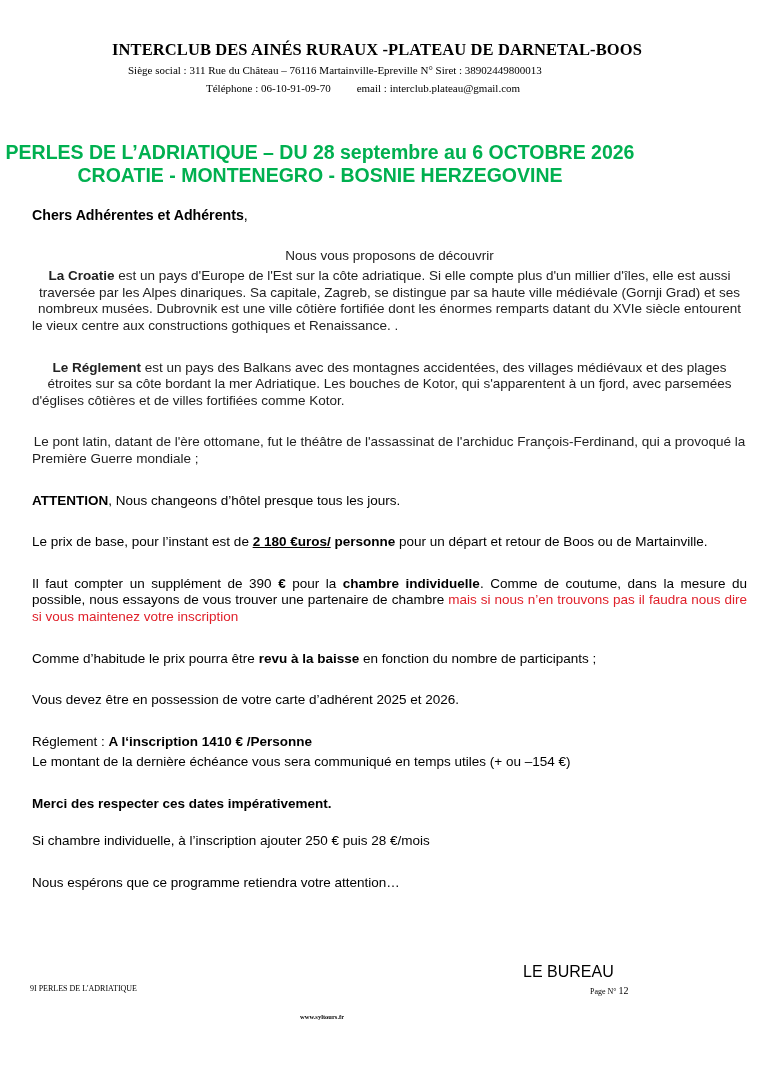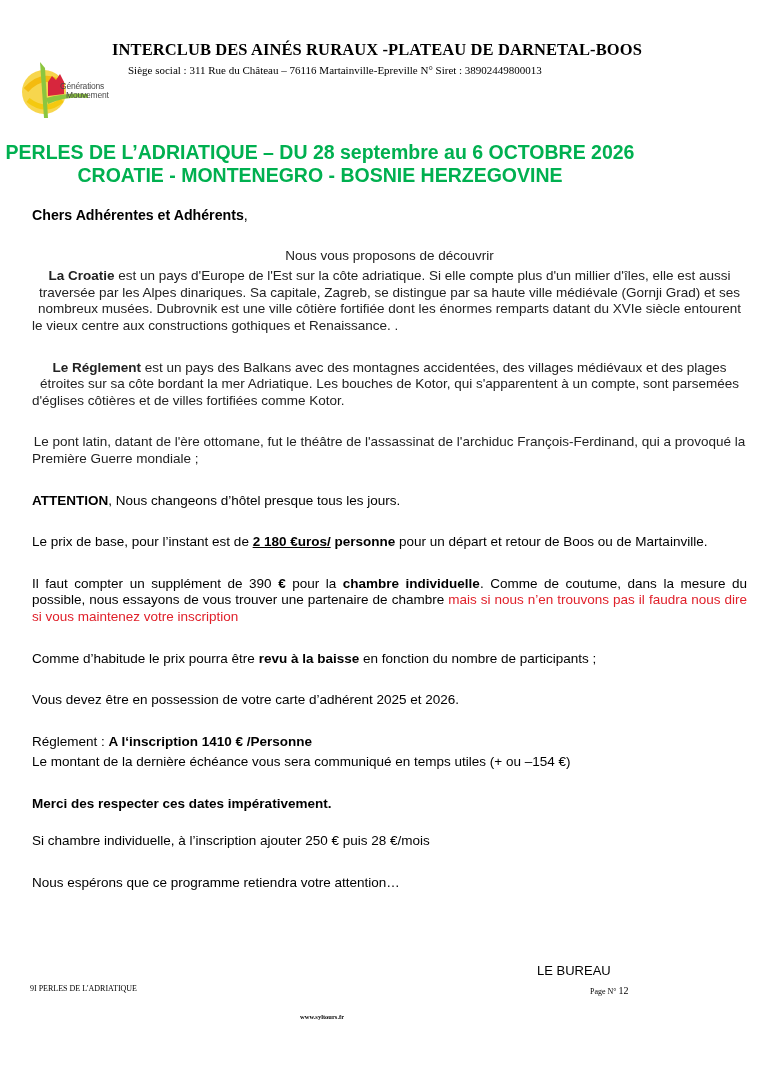--- a/index.html
+++ b/index.html
@@ -25,58 +25,47 @@
   .j { text-align: justify; text-align-last: left; }
   .greeting { font-weight: bold; font-size: 14.2px; margin-bottom: 24px !important; }
   .greeting .comma { font-weight: normal; }
   .sp { height: 17px; }
   .sp2 { height: 13px; }
   .b { font-weight: bold; }
   .u { text-decoration: underline; }
   .red { color: #e0202a; }
   .gray { color: #222; text-align: center; }
 
-  .signature { position: absolute; left: 537px; top: 963px; font-size: 13px; }
+  .signature { position: absolute; left: 523px; top: 963px; font-size: 16px; }
   .footer-left { position: absolute; left: 30px; top: 984px; font-size: 8px; }
   .footer-right { position: absolute; left: 590px; top: 985px; font-size: 8px; }
   .footer-right .num { font-size: 10px; }
   .footer-url { position: absolute; left: 300px; top: 1013px; font-size: 6.5px; font-weight: bold; }
 </style>
 </head>
 <body>
 
 <div class="header">
-  <div class="logo">
-    <svg width="100" height="58" viewBox="0 0 100 58">
-      <circle cx="26" cy="32" r="22" fill="#f6d23a" opacity="0.9"></circle>
-      <path d="M8 30 Q26 10 46 26" stroke="#f2b400" stroke-width="6" fill="none" opacity="0.8"></path>
-      <path d="M10 40 Q28 54 44 40" stroke="#f2c500" stroke-width="5" fill="none" opacity="0.8"></path>
-      <path d="M22 2 L26 58 L30 58 L27 8 Z" fill="#8cc63f"></path>
-      <path d="M28 38 Q50 32 70 34 L70 38 Q48 36 30 44 Z" fill="#8cc63f"></path>
-      <path d="M30 22 L34 16 L38 20 L42 14 L46 22 L46 34 L30 36 Z" fill="#d7263d"></path>
-    </svg>
-    <div class="logo-text">
-      <div>Générations</div>
-      <div style="padding-left:6px">Mouvement</div>
-    </div>
-  </div>
   <div class="org-title serif">INTERCLUB DES AINÉS RURAUX -PLATEAU DE DARNETAL-BOOS</div>
   <div class="org-line l1 serif">Siège social : 311 Rue du Château – 76116 Martainville-Epreville N° Siret : 38902449800013</div>
+  <div class="org-line l2 serif">
+    <span>Téléphone : 06-10-91-09-70</span><span class="gap"></span><span>email : interclub.plateau@gmail.com</span>
+  </div>
 </div>
 
 <div class="main-title t1 sans">PERLES DE L’ADRIATIQUE – DU 28 septembre au 6 OCTOBRE 2026</div>
 <div class="main-title t2 sans">CROATIE - MONTENEGRO - BOSNIE HERZEGOVINE</div>
 
 <div class="body sans">
   <p class="greeting"><span>Chers Adhérentes et Adhérents</span><span class="comma">,</span></p>
 
   <p class="gray">Nous vous proposons de découvrir</p>
   <p class="j gray"><span class="b">La Croatie</span><span> est un pays d'Europe de l'Est sur la côte adriatique. Si elle compte plus d'un millier d'îles, elle est aussi traversée par les Alpes dinariques. Sa capitale, Zagreb, se distingue par sa haute ville médiévale (Gornji Grad) et ses nombreux musées. Dubrovnik est une ville côtière fortifiée dont les énormes remparts datant du XVIe siècle entourent le vieux centre aux constructions gothiques et Renaissance. .</span></p>
   <div class="sp"></div>
-  <p class="j gray"><span class="b">Le Réglement</span><span> est un pays des Balkans avec des montagnes accidentées, des villages médiévaux et des plages étroites sur sa côte bordant la mer Adriatique. Les bouches de Kotor, qui s'apparentent à un compte, sont parsemées d'églises côtières et de villes fortifiées comme Kotor.</span></p>
+  <p class="j gray"><span class="b">Le Réglement</span><span> est un pays des Balkans avec des montagnes accidentées, des villages médiévaux et des plages étroites sur sa côte bordant la mer Adriatique. Les bouches de Kotor, qui s'apparentent à un fjord, avec parsemées d'églises côtières et de villes fortifiées comme Kotor.</span></p>
   <div class="sp"></div>
   <p class="j gray">Le pont latin, datant de l'ère ottomane, fut le théâtre de l'assassinat de l'archiduc François-Ferdinand, qui a provoqué la Première Guerre mondiale ;</p>
   <div class="sp"></div>
   <p><span class="b">ATTENTION</span><span>, Nous changeons d’hôtel presque tous les jours.</span></p>
   <div class="sp"></div>
   <p class="j"><span>Le prix de base, pour l’instant est de </span><span class="b u">2 180 €uros/</span><span class="b"> personne</span><span> pour un départ et retour de Boos ou de Martainville.</span></p>
   <div class="sp"></div>
   <p class="j"><span>Il faut compter un supplément de 390 </span><span class="b">€</span><span> pour la </span><span class="b">chambre individuelle</span><span>. Comme de coutume, dans la mesure du possible, nous essayons de vous trouver une partenaire de chambre </span><span class="red">mais si nous n’en trouvons pas il faudra nous dire si vous maintenez votre inscription</span></p>
   <div class="sp"></div>
   <p><span>Comme d’habitude le prix pourra être </span><span class="b">revu à la baisse</span><span> en fonction du nombre de participants ;</span></p>

